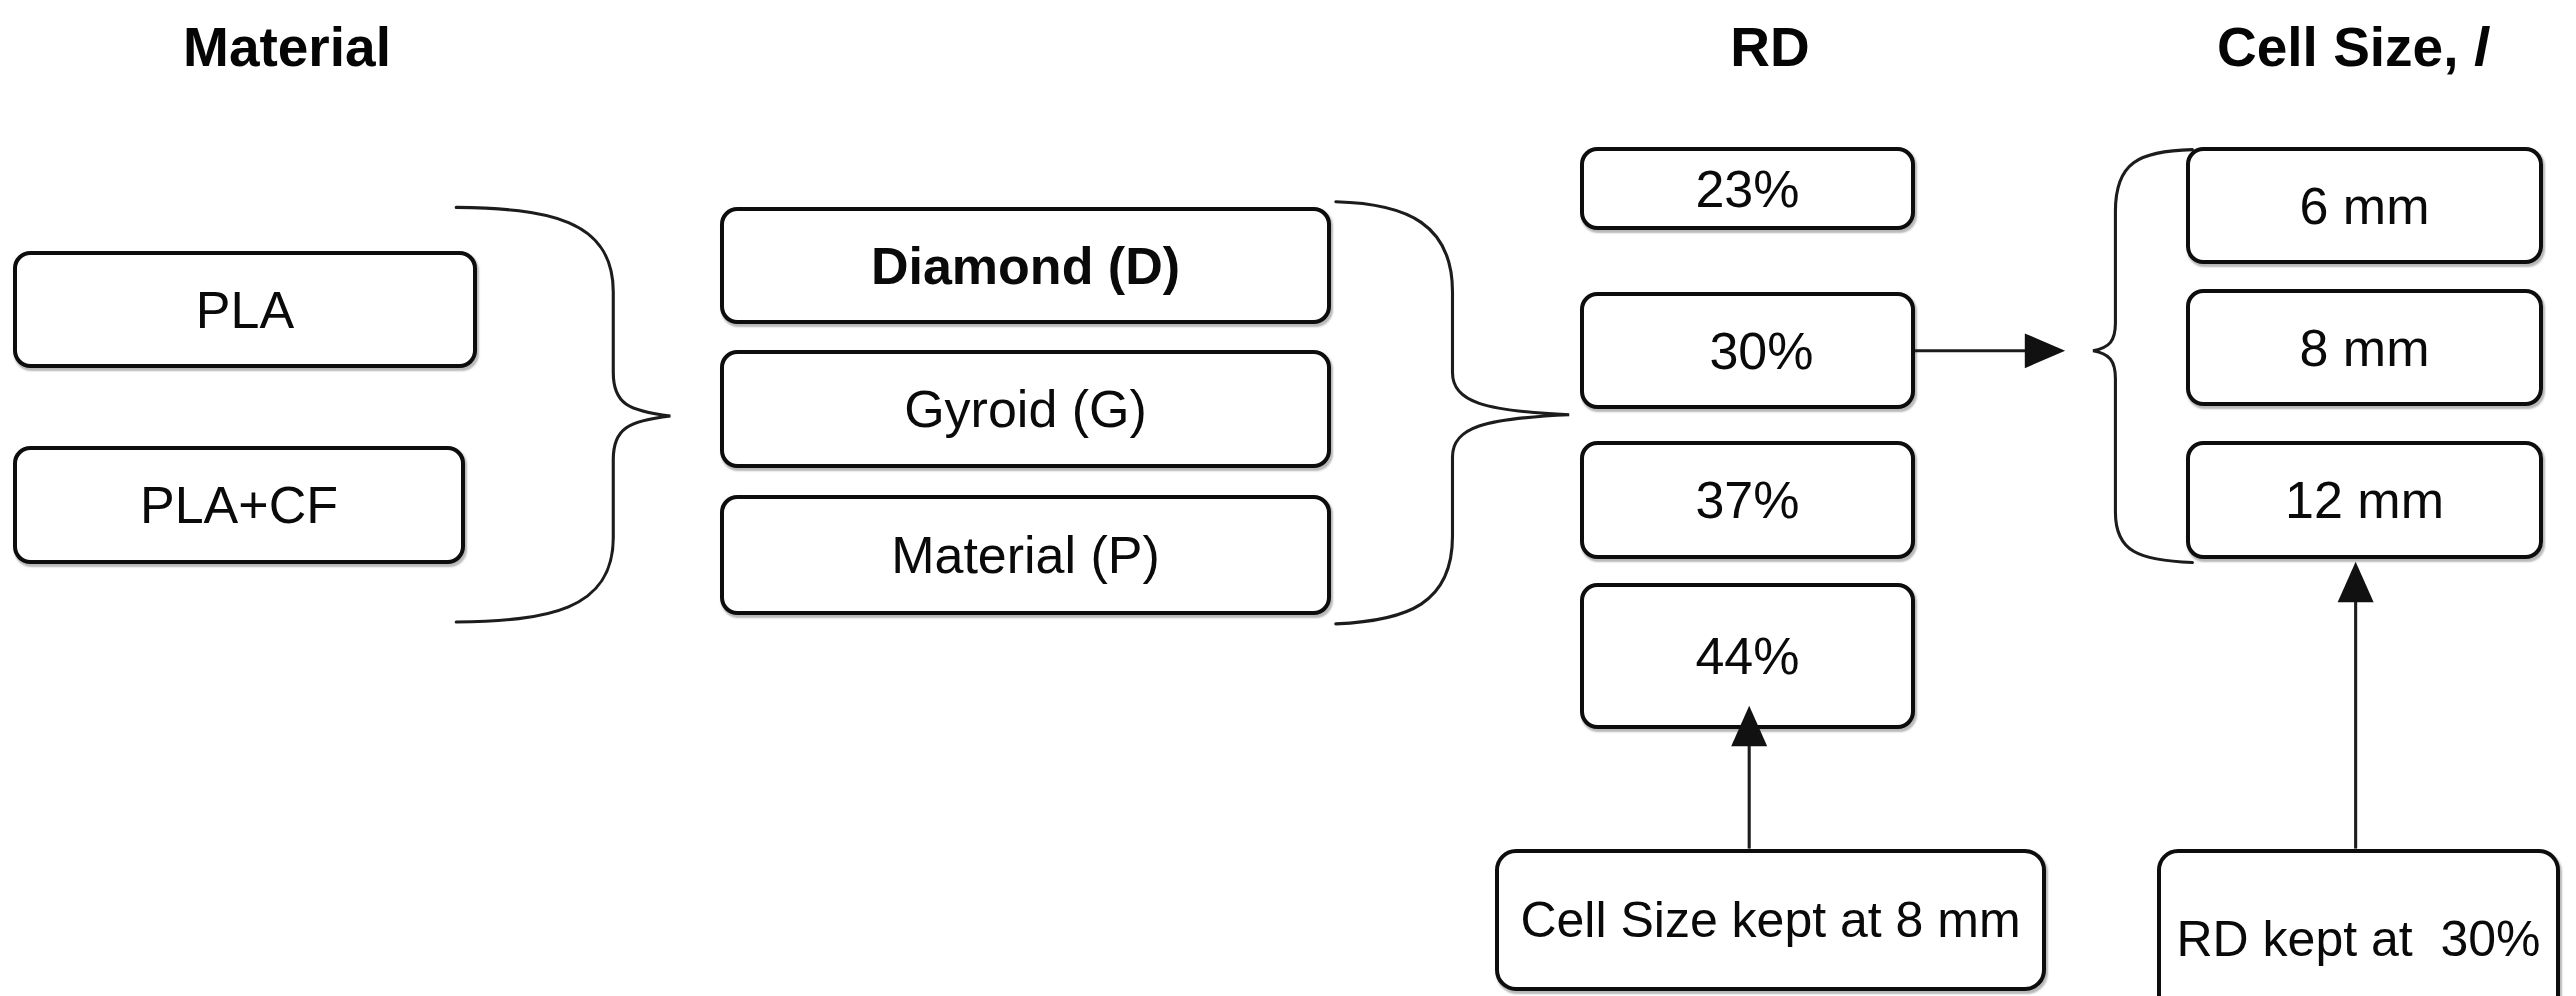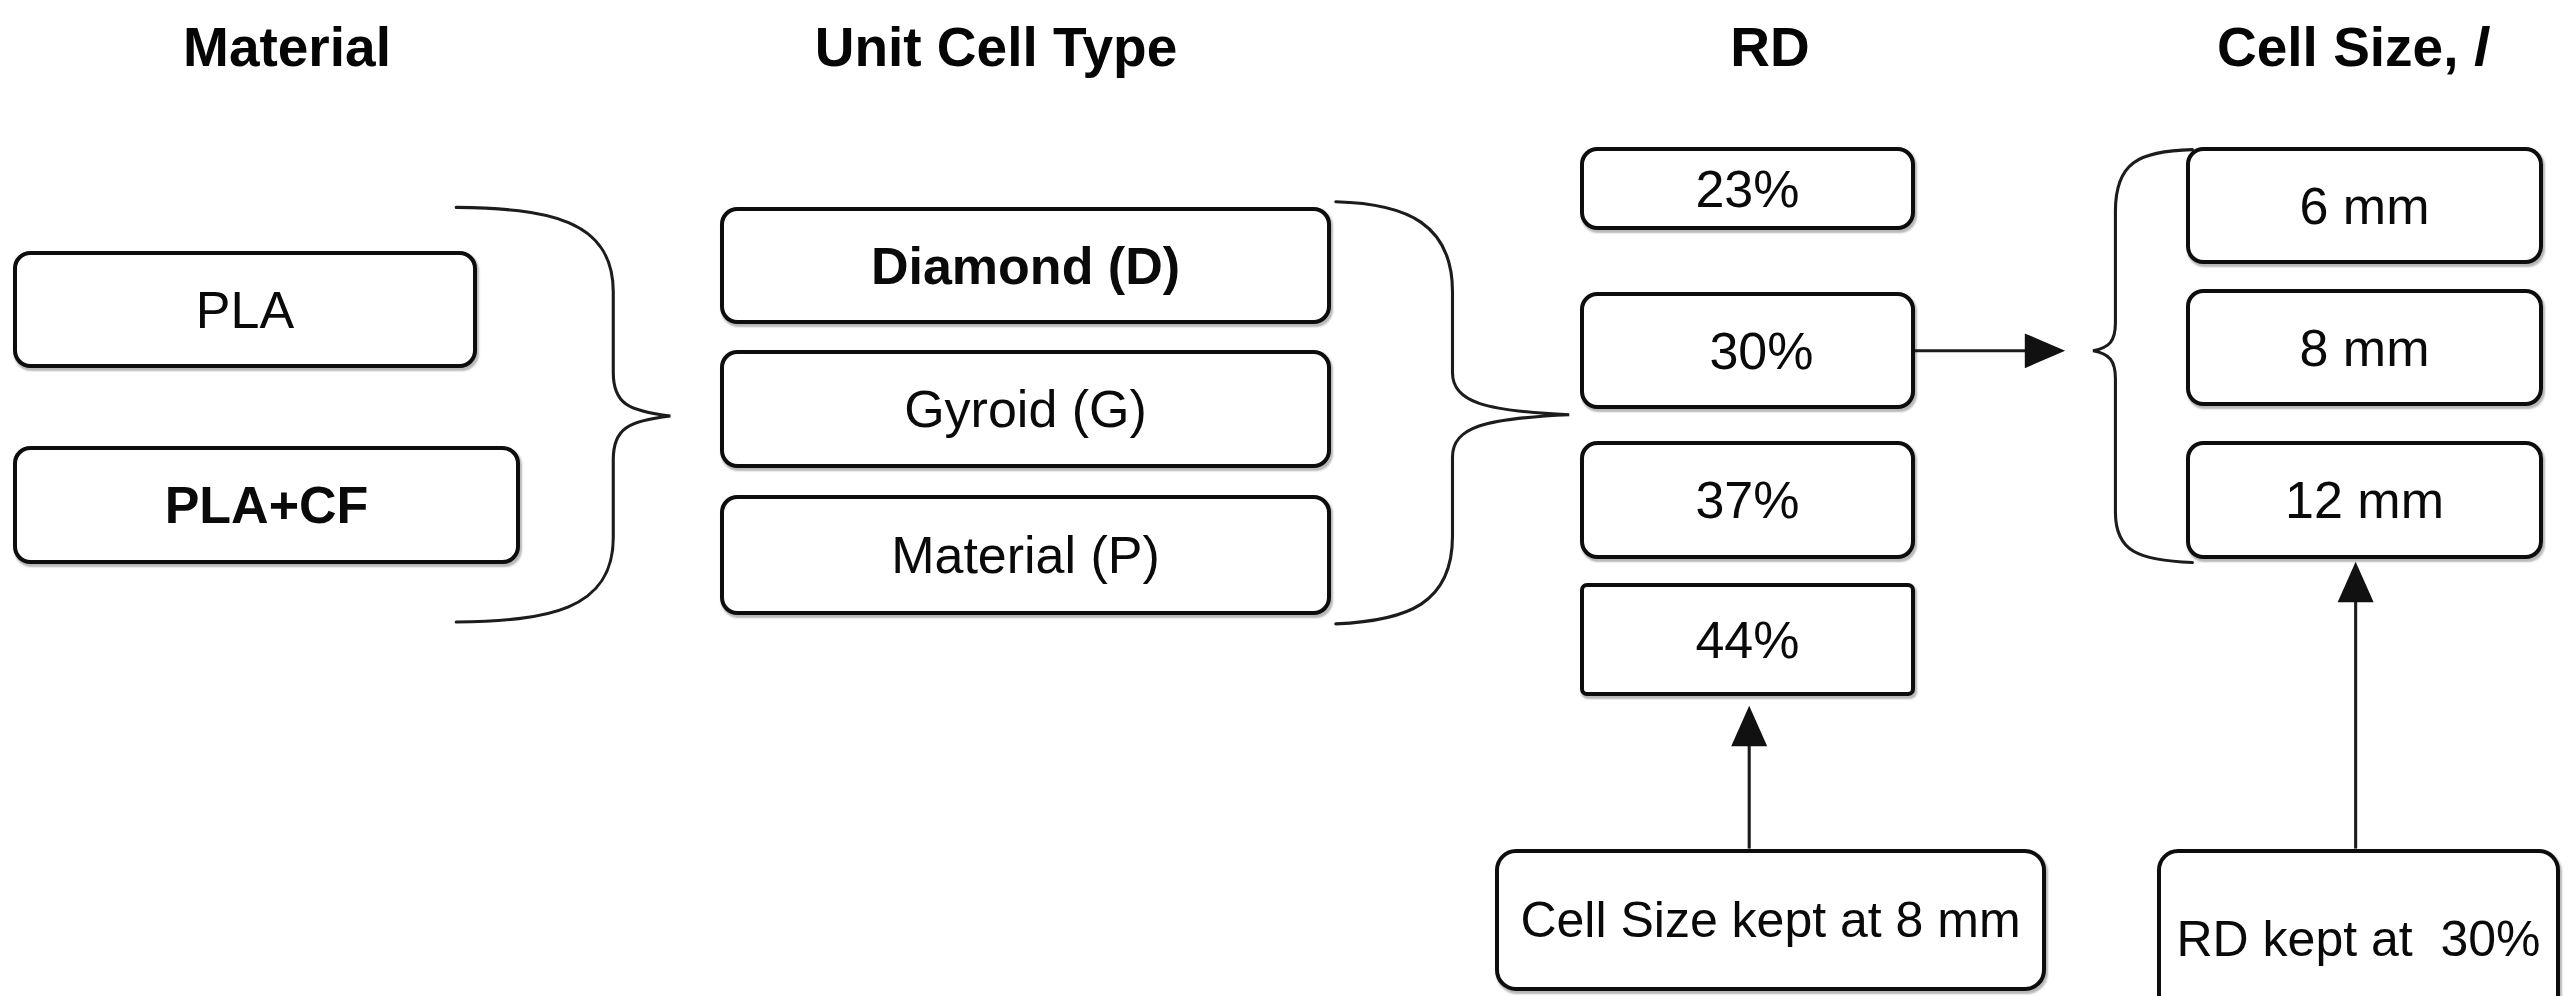--- a/index.html
+++ b/index.html
@@ -40,30 +40,30 @@
     line-height: 1;
     white-space: pre;
     box-shadow: 1.2px 2.5px 1.9px rgba(125,125,125,0.55);
   }
   .note {
     font-size: 50px;
     border-radius: 21px;
   }
   
   .b-pla       { left: 13px;   top: 251px;  width: 464px; height: 117px; }
-  .b-placf     { left: 13px;   top: 446px;  width: 507px; height: 118px; font-weight: bold; }
+  .b-placf     { left: 13px;   top: 446px;  width: 452px; height: 118px; }
   
   .b-diamond   { left: 720px; top: 207px;  width: 611px; height: 117px; font-weight: bold; }
   .b-gyroid    { left: 720px; top: 350px;  width: 611px; height: 118px; }
   .b-primitive { left: 720px; top: 495px;  width: 611px; height: 120px; }
   
   .b-rd0 { left: 1580px; top: 147px; width: 335px; height: 83px; }
   .b-rd1 { left: 1580px; top: 292px; width: 335px; height: 117px; padding-left: 28px; }
   .b-rd2 { left: 1580px; top: 441px; width: 335px; height: 118px; }
-  .b-rd3 { left: 1580px; top: 583px; width: 335px; height: 113px; border-radius: 7px; }
+  .b-rd3 { left: 1580px; top: 583px; width: 335px; height: 146px; }
   
   .b-cs0 { left: 2186px; top: 147px; width: 357px; height: 117px; }
   .b-cs1 { left: 2186px; top: 289px; width: 357px; height: 117px; }
   .b-cs2 { left: 2186px; top: 441px; width: 357px; height: 118px; }
   
   .b-note0 { left: 1495px; top: 849px; width: 551px; height: 142px; }
   .b-note1 { left: 2157px; top: 849px; width: 403px; height: 180px; }
   
   .connectors {
     position: absolute;
@@ -83,21 +83,20 @@
     stroke-width: 5;
   }
   .connectors polygon { fill: #111111; }
 </style>
 </head>
 <body>
 
 <div class="canvas">
 
   <div class="hdr" style="left:287px">Material</div>
-  <div class="hdr" style="left:996px">Unit Cell Type</div>
   <div class="hdr" style="left:1770px">RD</div>
   <div class="hdr" style="left:2353px"><span>Cell Size, </span><span class="it">l</span></div>
 
   <div class="box b-pla">PLA</div>
   <div class="box b-placf">PLA+CF</div>
 
   <div class="box b-diamond">Diamond (D)</div>
   <div class="box b-gyroid">Gyroid (G)</div>
   <div class="box b-primitive">Material (P)</div>
 

